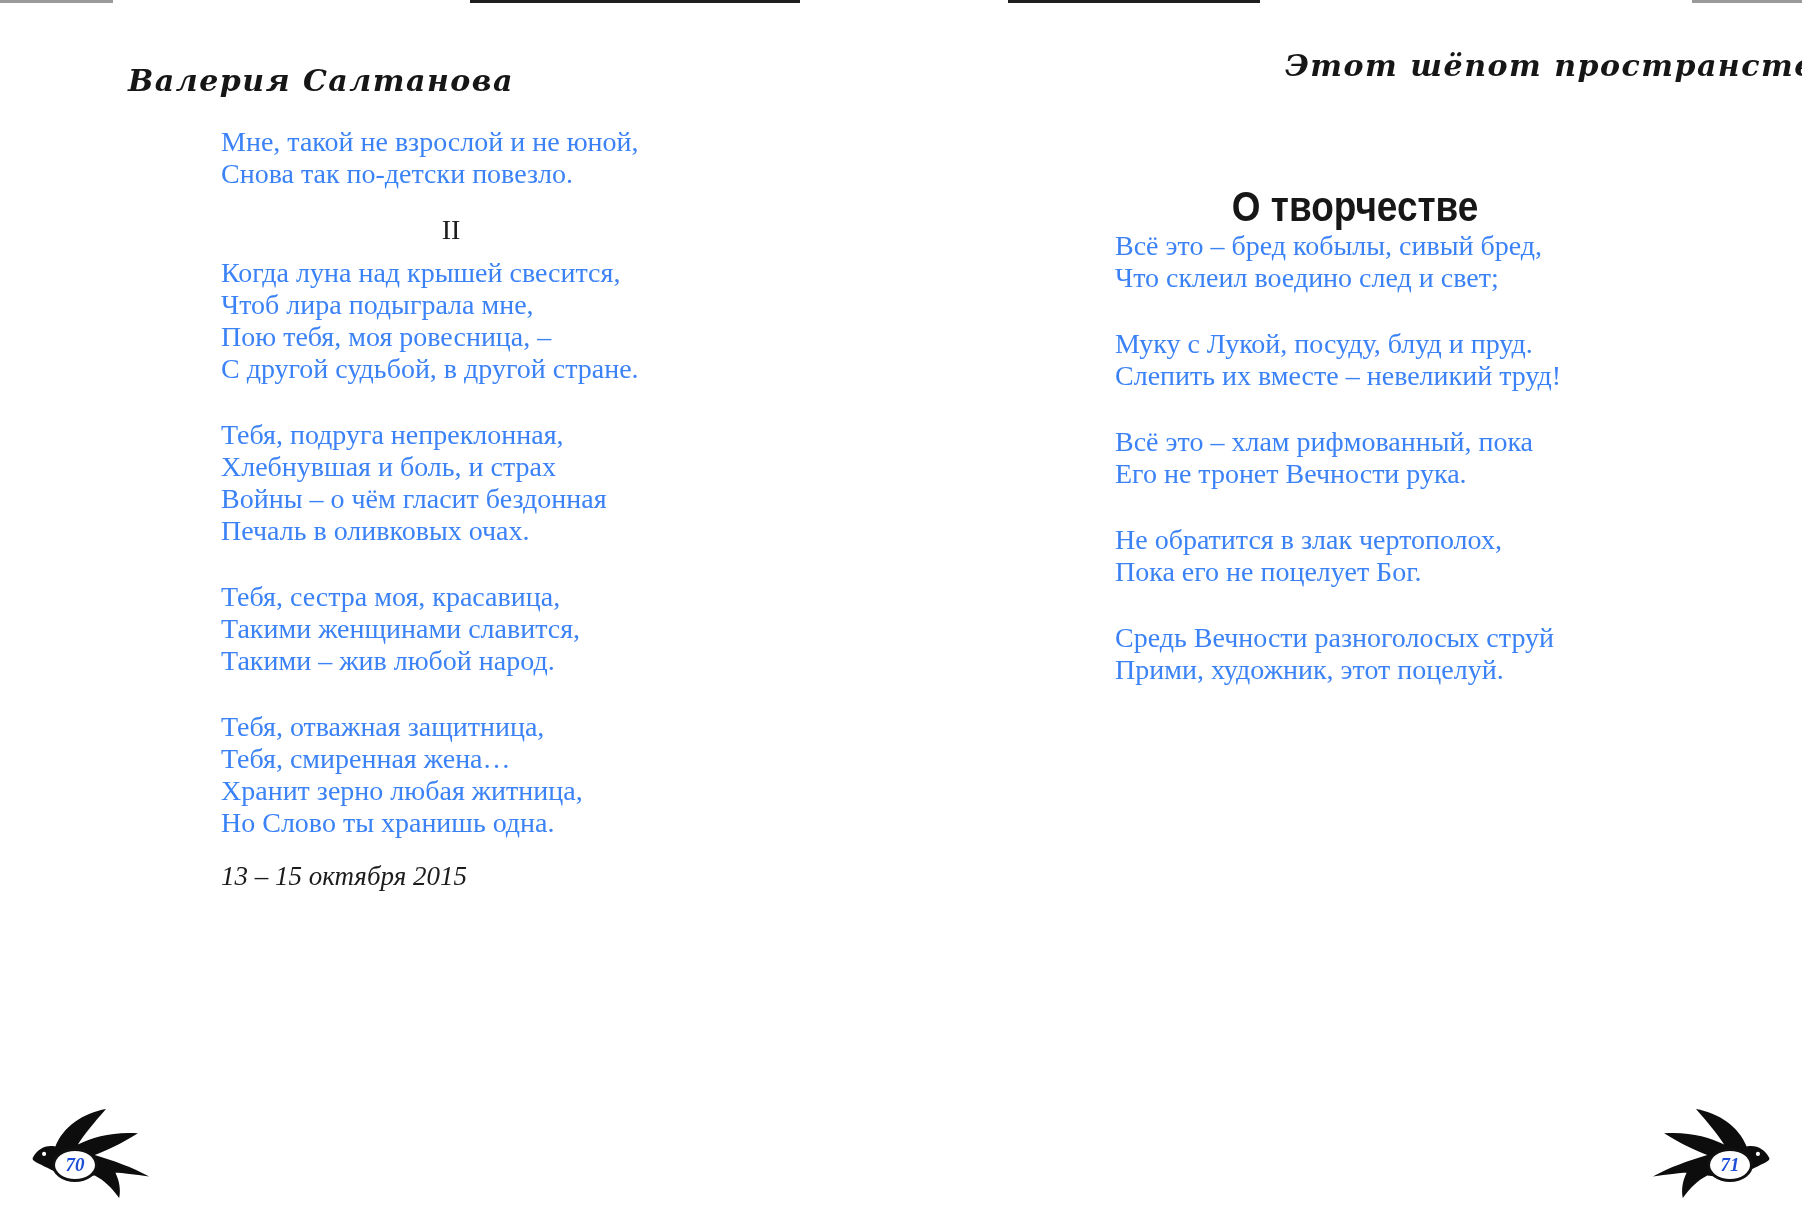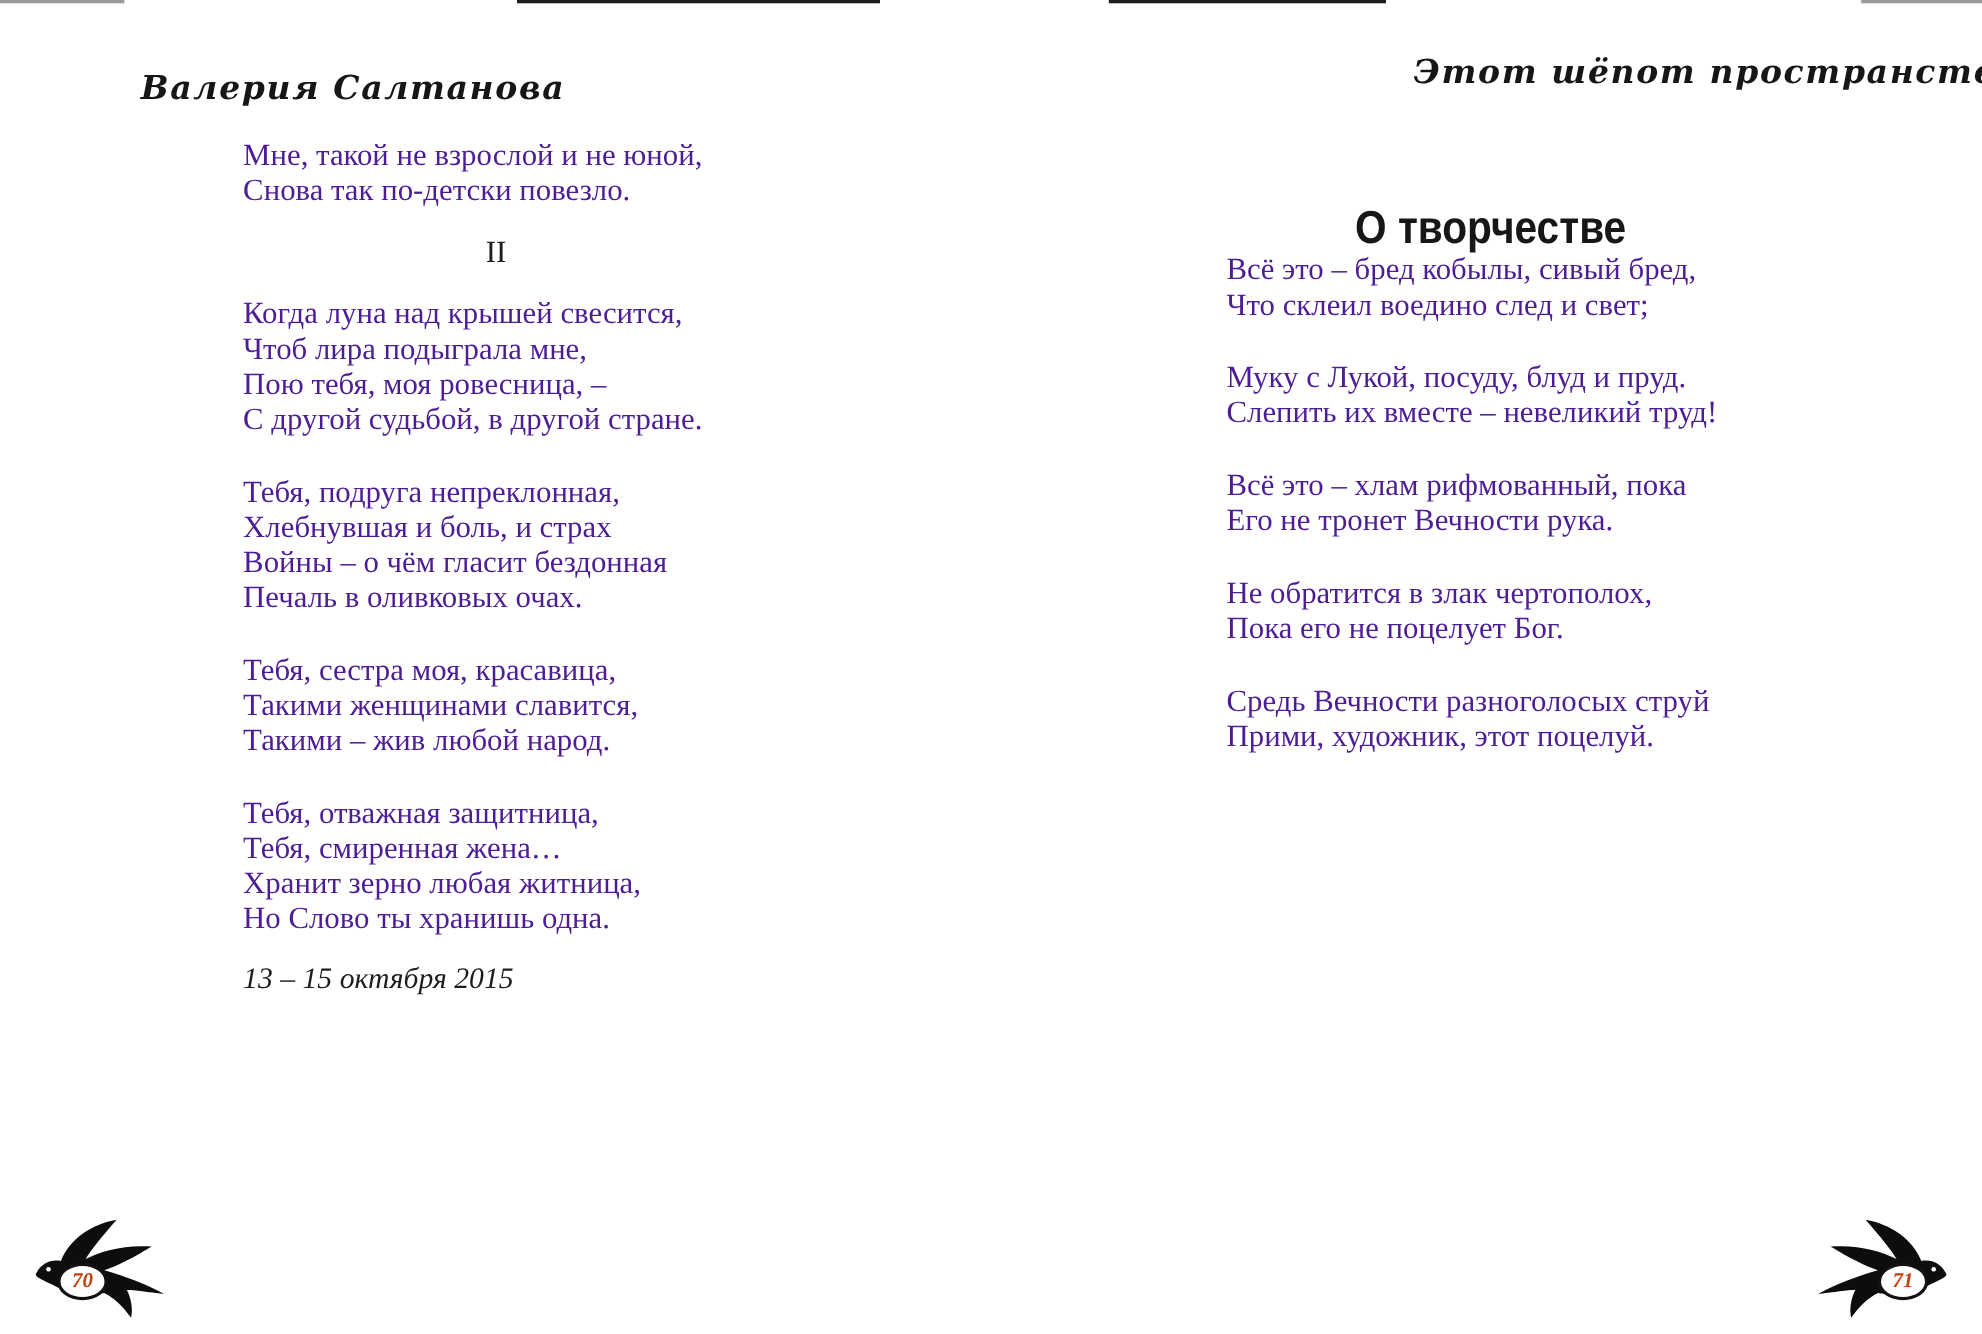--- a/index.html
+++ b/index.html
@@ -31,31 +31,31 @@
     color:#161616;
     white-space:nowrap;
   }
 
   
   .poem-col { position:absolute; }
   .poem-line {
     font-size:28px;
     line-height:32px;
     white-space:nowrap;
-    color:#4c1d95;
+    color:#3b82f6;
   }
   .stanza { margin-bottom:34px; }
   .stanza:last-child { margin-bottom:0;margin-top:12px; }
 
   .intro-stanza { margin-bottom:24px; }
   .section-marker {
     font-size:28px; line-height:32px;
     text-align:center;
     width:460px;
-    margin-bottom:24px;
+    margin-bottom:11px;
   }
   .poem-date {
     margin-top:22px;
     font-style:italic;
     font-size:27px;
     line-height:30px;
     white-space:nowrap;
   }
 
   .poem-title {
@@ -84,21 +84,21 @@
     position:absolute;
     width:46px; height:34px;
     background:#ffffff;
     border:3px solid #111111;
     border-radius:50%;
     display:flex; align-items:center; justify-content:center;
     font-family:"Liberation Serif", serif;
     font-style:italic;
     font-weight:bold;
     font-size:19px;
-    color:#c2410c;
+    color:#1d4ed8;
   }
 </style>
 </head>
 <body>
 
 <section class="page page-left">
 
   <div class="rule rule-light" style="left:0; top:70; width:113px;"></div>
 
   <div class="running-head" style="left:128px; top:63px;">Валерия Салтанова</div>

